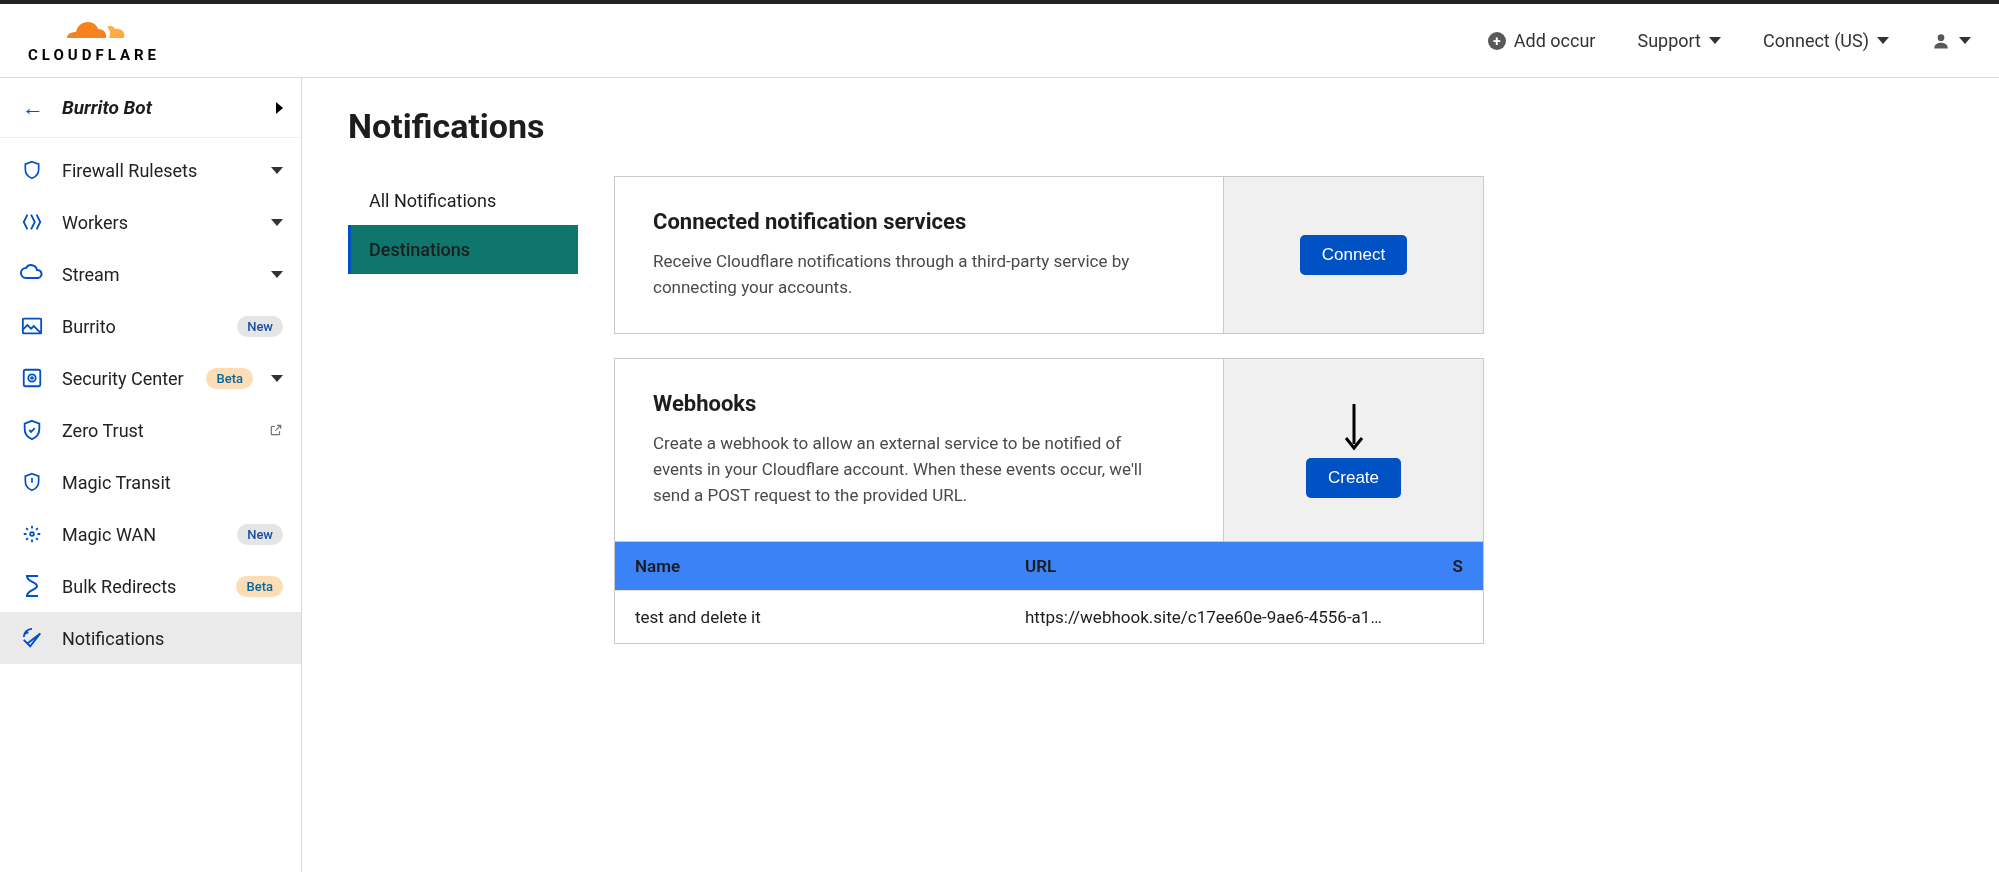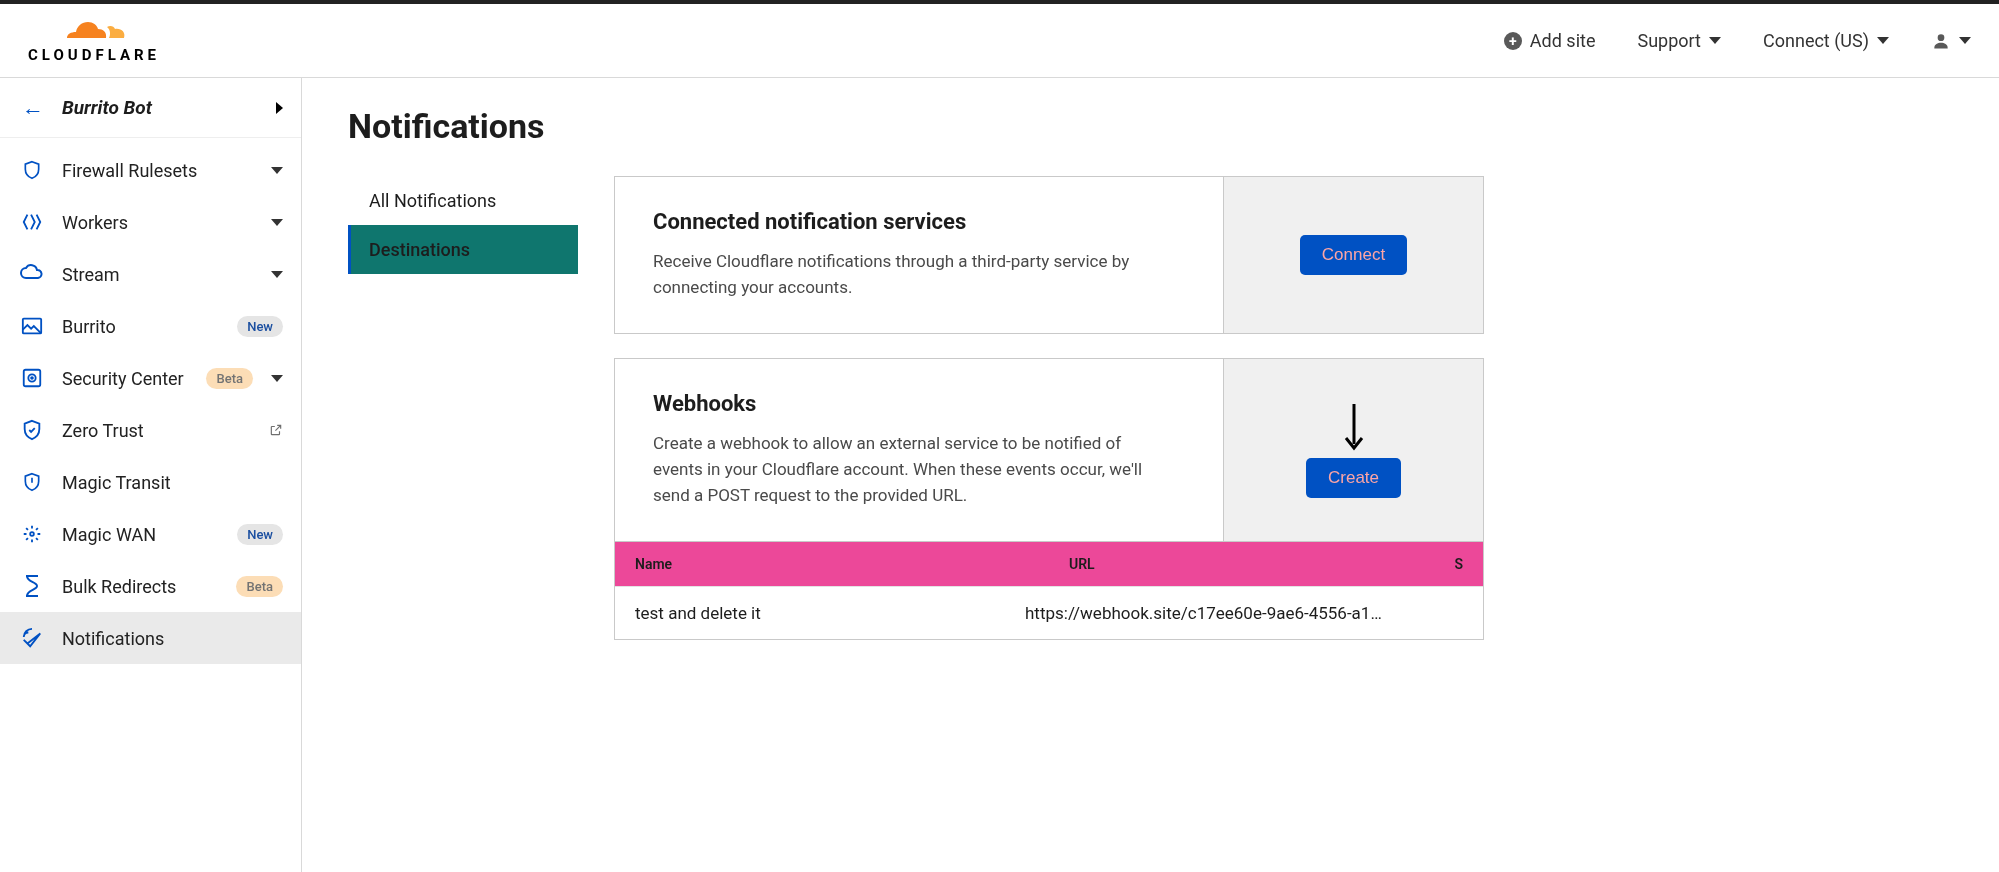--- a/index.html
+++ b/index.html
@@ -27,41 +27,41 @@
 .account-row .name { font-size: 19px; font-weight: 700; flex: 1; font-style: italic; }
 .caret-right { width: 0; height: 0; border-top: 6px solid transparent; border-bottom: 6px solid transparent; border-left: 7px solid #000; }
 
 .nav { padding: 6px 0; }
 .nav-item { display: flex; align-items: center; padding: 14px 18px 14px 20px; font-size: 18px; cursor: pointer; gap: 18px; }
 .nav-item.active { background: #eaeaea; }
 .nav-ico { width: 24px; height: 24px; display: inline-flex; align-items: center; justify-content: center; color: #0051c3; flex-shrink: 0; }
 .nav-label { flex: 1; color: #222; }
 .badge { font-size: 13px; padding: 3px 10px; border-radius: 12px; font-weight: 500; }
 .badge.new { background: #e5e5e5; color: #1b4fa0; }
-.badge.beta { background: #fcddb6; color: #737373; }
+.badge.beta { background: #fcddb6; color: #0369a1; }
 .ext-ico { width: 14px; height: 14px; margin-left: 6px; opacity: .7; }
 
 
 .page-title { font-size: 34px; font-weight: 700; margin-bottom: 30px; }
 .two-col { display: flex; gap: 36px; }
 
 .subtabs { width: 230px; }
 .subtab { padding: 14px 18px; font-size: 18px; cursor: pointer; border-left: 3px solid transparent; }
 .subtab.active { background: #0f766e; border-left-color: #0051c3; font-weight: 500; }
 
 .cards { flex: 1; max-width: 870px; }
 .card { border: 1px solid #c9c9c9; border-radius: 0; display: flex; margin-bottom: 24px; }
 .card-main { padding: 32px 38px; flex: 1; }
 .card-title { font-size: 22px; font-weight: 700; margin-bottom: 14px; }
 .card-desc { font-size: 17px; color: #4a4a4a; line-height: 1.55; max-width: 520px; }
 .card-side { width: 260px; background: #f0f0f0; border-left: 1px solid #c9c9c9; display: flex; flex-direction: column; align-items: center; justify-content: center; gap: 6px; }
-.btn { background: #0051c3; color: #fca5a5; border: none; padding: 10px 22px; font-size: 17px; border-radius: 5px; cursor: pointer; }
+.btn { background: #0051c3; color: #ffffff; border: none; padding: 10px 22px; font-size: 17px; border-radius: 5px; cursor: pointer; }
 .arrow-ann { font-size: 40px; line-height: 1; color: #000; }
 
-.tbl-head { display: flex; background: #ec4899; border-top: 1px solid #c9c9c9; padding: 14px 20px; font-size: 14px; font-weight: 600; gap: 44px; }
+.tbl-head { display: flex; background: #3b82f6; border-top: 1px solid #c9c9c9; padding: 14px 20px; font-size: 17px; font-weight: 600; }
 .tbl-row { display: flex; padding: 16px 20px; font-size: 17px; border-top: 1px solid #e3e3e3; }
 .col-name { width: 390px; }
 .col-url { flex: 1; overflow: hidden; text-overflow: ellipsis; white-space: nowrap; }
 .col-s { width: 20px; text-align: right; }
 .card.has-table { flex-direction: column; }
 .card.has-table .card-top { display: flex; }
 
 svg { display: block; }
 </style>
 </head>
@@ -73,21 +73,21 @@
       <svg width="70" height="26" viewBox="0 0 70 26">
           <path fill="#f6821f" d="M47 20c1-6-3-9-8-9-1-4-5-7-10-7-6 0-11 4-12 10-5 0-9 2-9 6h39z"></path>
           <path fill="#fbad41" d="M50 20h15c2-6-3-10-9-9-1-3-5-4-8-2 3 2 4 7 2 11z"></path>
         </svg>
     </span>
     <span class="logo-text">CLOUDFLARE</span>
   </div>
   <div class="topbar-right">
     <div class="topbar-item">
       <span class="plus-circle">+</span>
-      <span>Add site</span>
+      <span>Add occur</span>
     </div>
     <div class="topbar-item">
       <span>Support</span>
       <span class="caret-down"></span>
     </div>
     <div class="topbar-item">
       <span>Connect (US)</span>
       <span class="caret-down"></span>
     </div>
     <div class="topbar-item">

